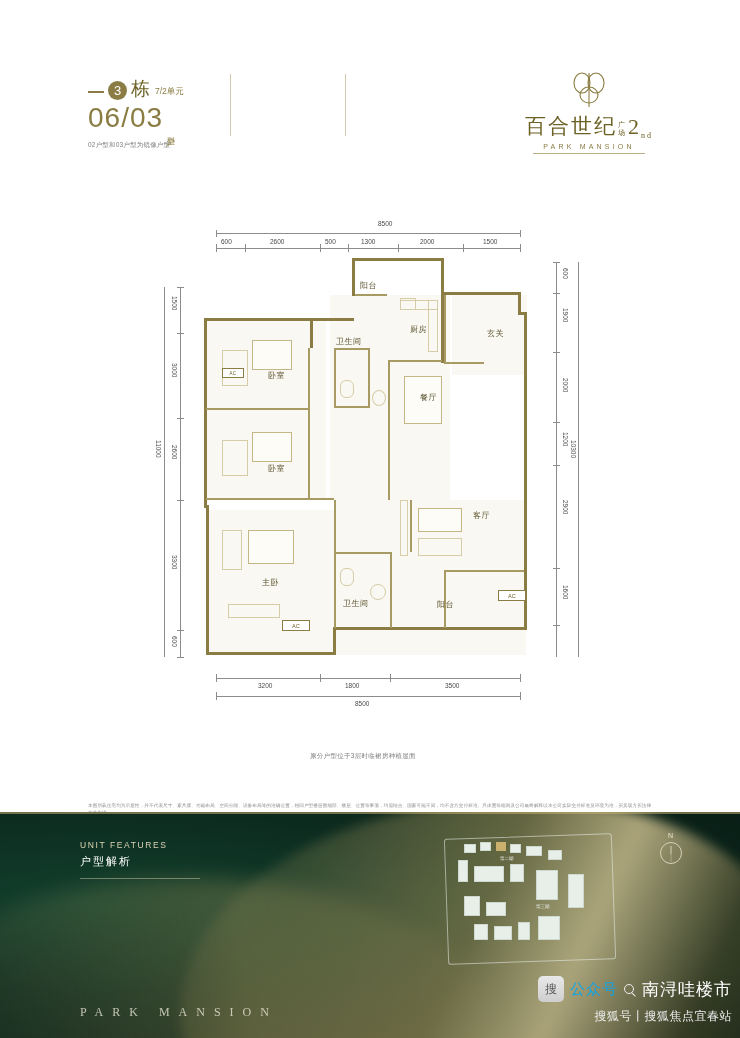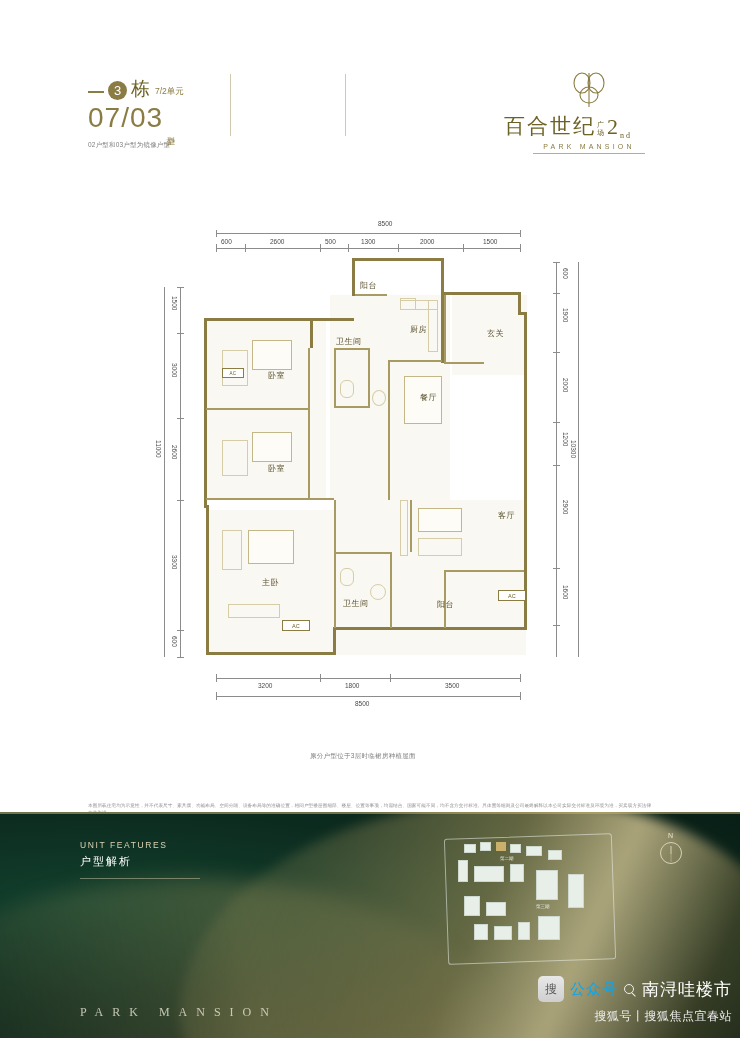--- a/index.html
+++ b/index.html
@@ -58,21 +58,21 @@
   .area-unit { font-size: 13px; color: #3a3a3a; display: block; }
   .area-unit sup { font-size: 8px; }
   .rooms { font-size: 13px; color: #3a3a3a; margin-top: 11px; letter-spacing: 1px; }
 
   
   .logo { position: absolute; right: 66px; top: 70px; width: 170px; text-align: center; }
   .logo-mark { margin: 0 auto 2px; width: 46px; height: 40px; }
   .logo-cn {
     font-size: 21px; color: #6d6226; letter-spacing: 2px;
     font-family: "Liberation Serif", serif; white-space: nowrap;
-    display: flex; align-items: flex-end; 
+    display: flex; align-items: flex-end; justify-content: center;
   }
   .logo-cn .sup2 { font-size: 22px; }
   .logo-cn .tinywrap {
     font-size: 7px; line-height: 1.05; margin: 0 1px 3px 1px; text-align: left;
   }
   .logo-cn .nd { font-size: 8px; vertical-align: super; }
   .logo-en {
     font-size: 7px; color: #8a7c42; letter-spacing: 3.2px; margin-top: 3px;
   }
   .logo-rule { width: 112px; height: 1px; background: #b9ae82; margin: 3px auto 0; }
@@ -203,21 +203,21 @@
 <div class="header">
 
   <div class="hdr-left">
     <div class="bldg-row">
       <span class="dash"></span>
       <span class="circ-num">3</span>
       <span class="dong">栋</span>
       <span class="unit-sm">7/2单元</span>
     </div>
     <div class="unit-no">
-      <span>07/03</span>
+      <span>06/03</span>
       <span class="hu">户型</span>
     </div>
     <div class="note-sm">02户型和03户型为镜像户型</div>
   </div>
 
   <div class="vline v1"></div>
   <div class="vline v2"></div>
 
 
   <div class="logo">
@@ -392,21 +392,21 @@
   <div class="ac-box" style="left:498px; top:390px; width:28px; height:11px;">AC</div>
   <div class="ac-box" style="left:222px; top:168px; width:22px; height:10px; font-size:4.5px;">AC</div>
 
   <div class="room-label" style="left:360px; top:80px;">阳台</div>
   <div class="room-label" style="left:410px; top:124px;">厨房</div>
   <div class="room-label" style="left:487px; top:128px;text-align:right;">玄关</div>
   <div class="room-label" style="left:336px; top:136px;">卫生间</div>
   <div class="room-label" style="left:420px; top:192px;">餐厅</div>
   <div class="room-label" style="left:268px; top:170px;">卧室</div>
   <div class="room-label" style="left:268px; top:263px;">卧室</div>
-  <div class="room-label" style="left:473px; top:310px;margin-left:25px;">客厅</div>
+  <div class="room-label" style="left:473px; top:310px;">客厅</div>
   <div class="room-label" style="left:262px; top:377px;">主卧</div>
   <div class="room-label" style="left:343px; top:398px;">卫生间</div>
   <div class="room-label" style="left:437px; top:399px;">阳台</div>
 
   <div class="plan-note" style="left:310px; top:552px;">原分户型位于3层时临裙房种植屋面</div>
 </div>
 
 <div class="disclaimer">本图所载住宅均为示意性，并不代表尺寸、家具摆、功能布局、空间分隔、设备布局等的准确位置，相同户型楼层图细部、楼层、位置等事项，均需结合、国家可能不同，均不含方交付标准。具体置等细则及公司最终解释以本公司实际交付标准及环境为准，买卖双方买法律文件为准。</div>
 
 <div class="footer">

